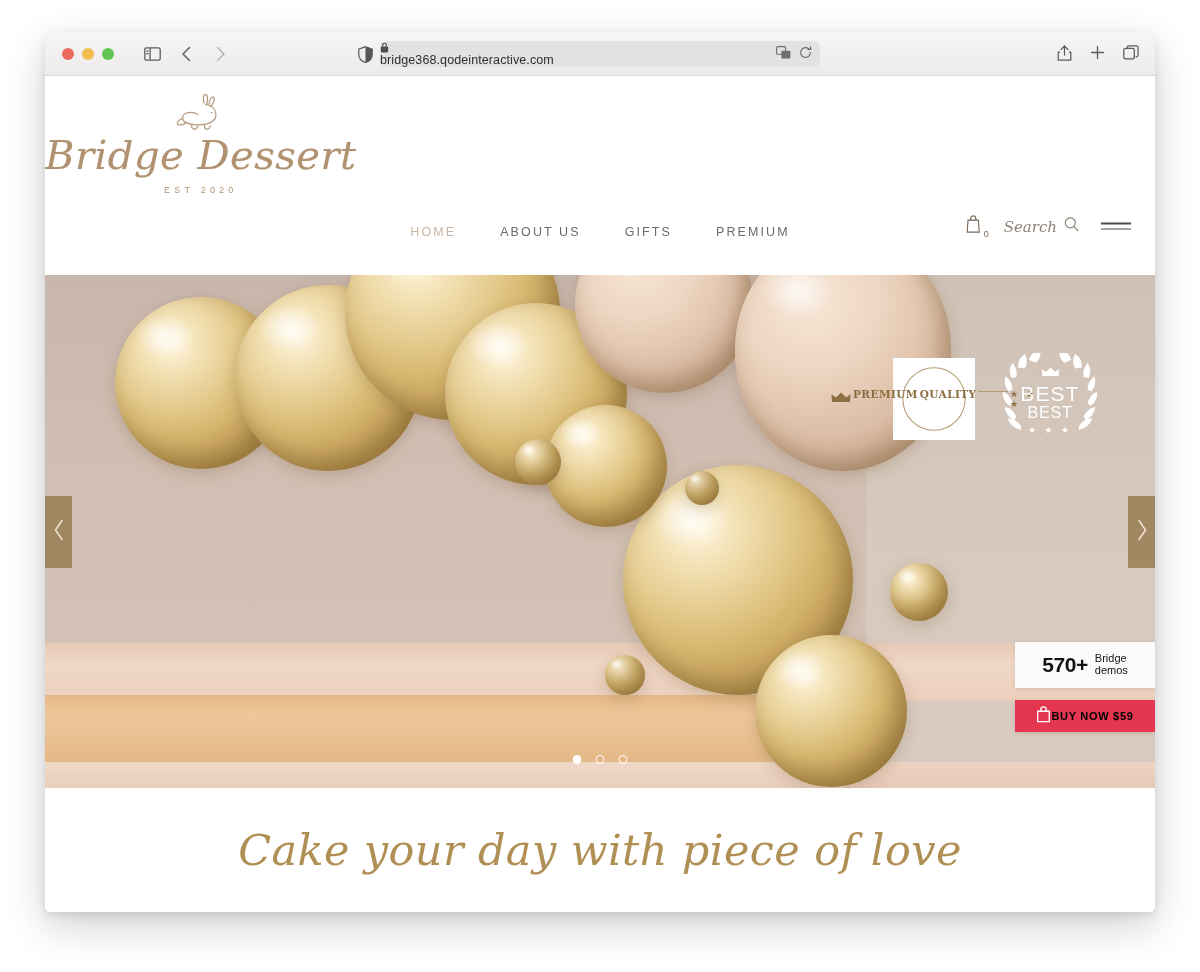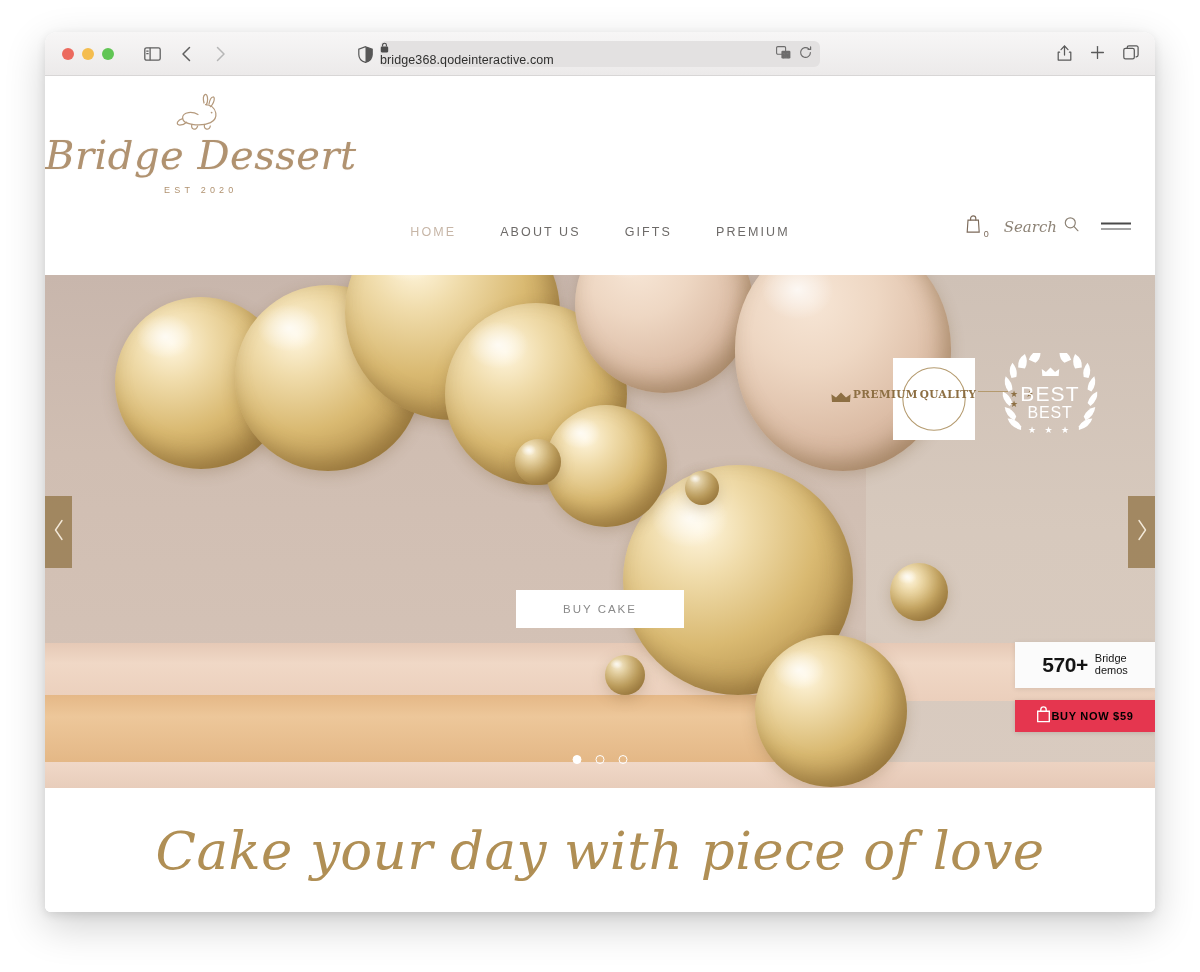--- a/index.html
+++ b/index.html
@@ -295,21 +295,21 @@
 
   
   .tagline-sec {
     width: 100%; height: 124px;
     display: flex; align-items: center; justify-content: center;
     background: #fff;
   }
   .tagline {
     font-family: "DejaVu Serif", serif;
     font-style: italic;
-    font-size: 53px;
+    font-size: 43px;
     color: #b08f55;
     letter-spacing: .4px;
   }
 </style>
 </head>
 <body>
 
 <div class="page">
   <div class="browser">
 
@@ -544,21 +544,20 @@
                   </svg>
                 </span>
                 <div class="bb-t1">BEST</div>
                 <div class="bb-t2">BEST</div>
                 <div class="bb-stars">★ ★ ★</div>
               </div>
             </div>
           </div>
 
 
-          <a class="hero-btn" href="#">BUY CAKE</a>
 
           <div class="arrow left">
             <span>
               <svg width="12" height="22" viewBox="0 0 12 22" fill="none" stroke="currentColor" stroke-width="1.4" stroke-linecap="round" stroke-linejoin="round">
                   <polyline points="9,1.5 2.5,11 9,20.5"></polyline>
                 </svg>
             </span>
           </div>
           <div class="arrow right">
             <span>

